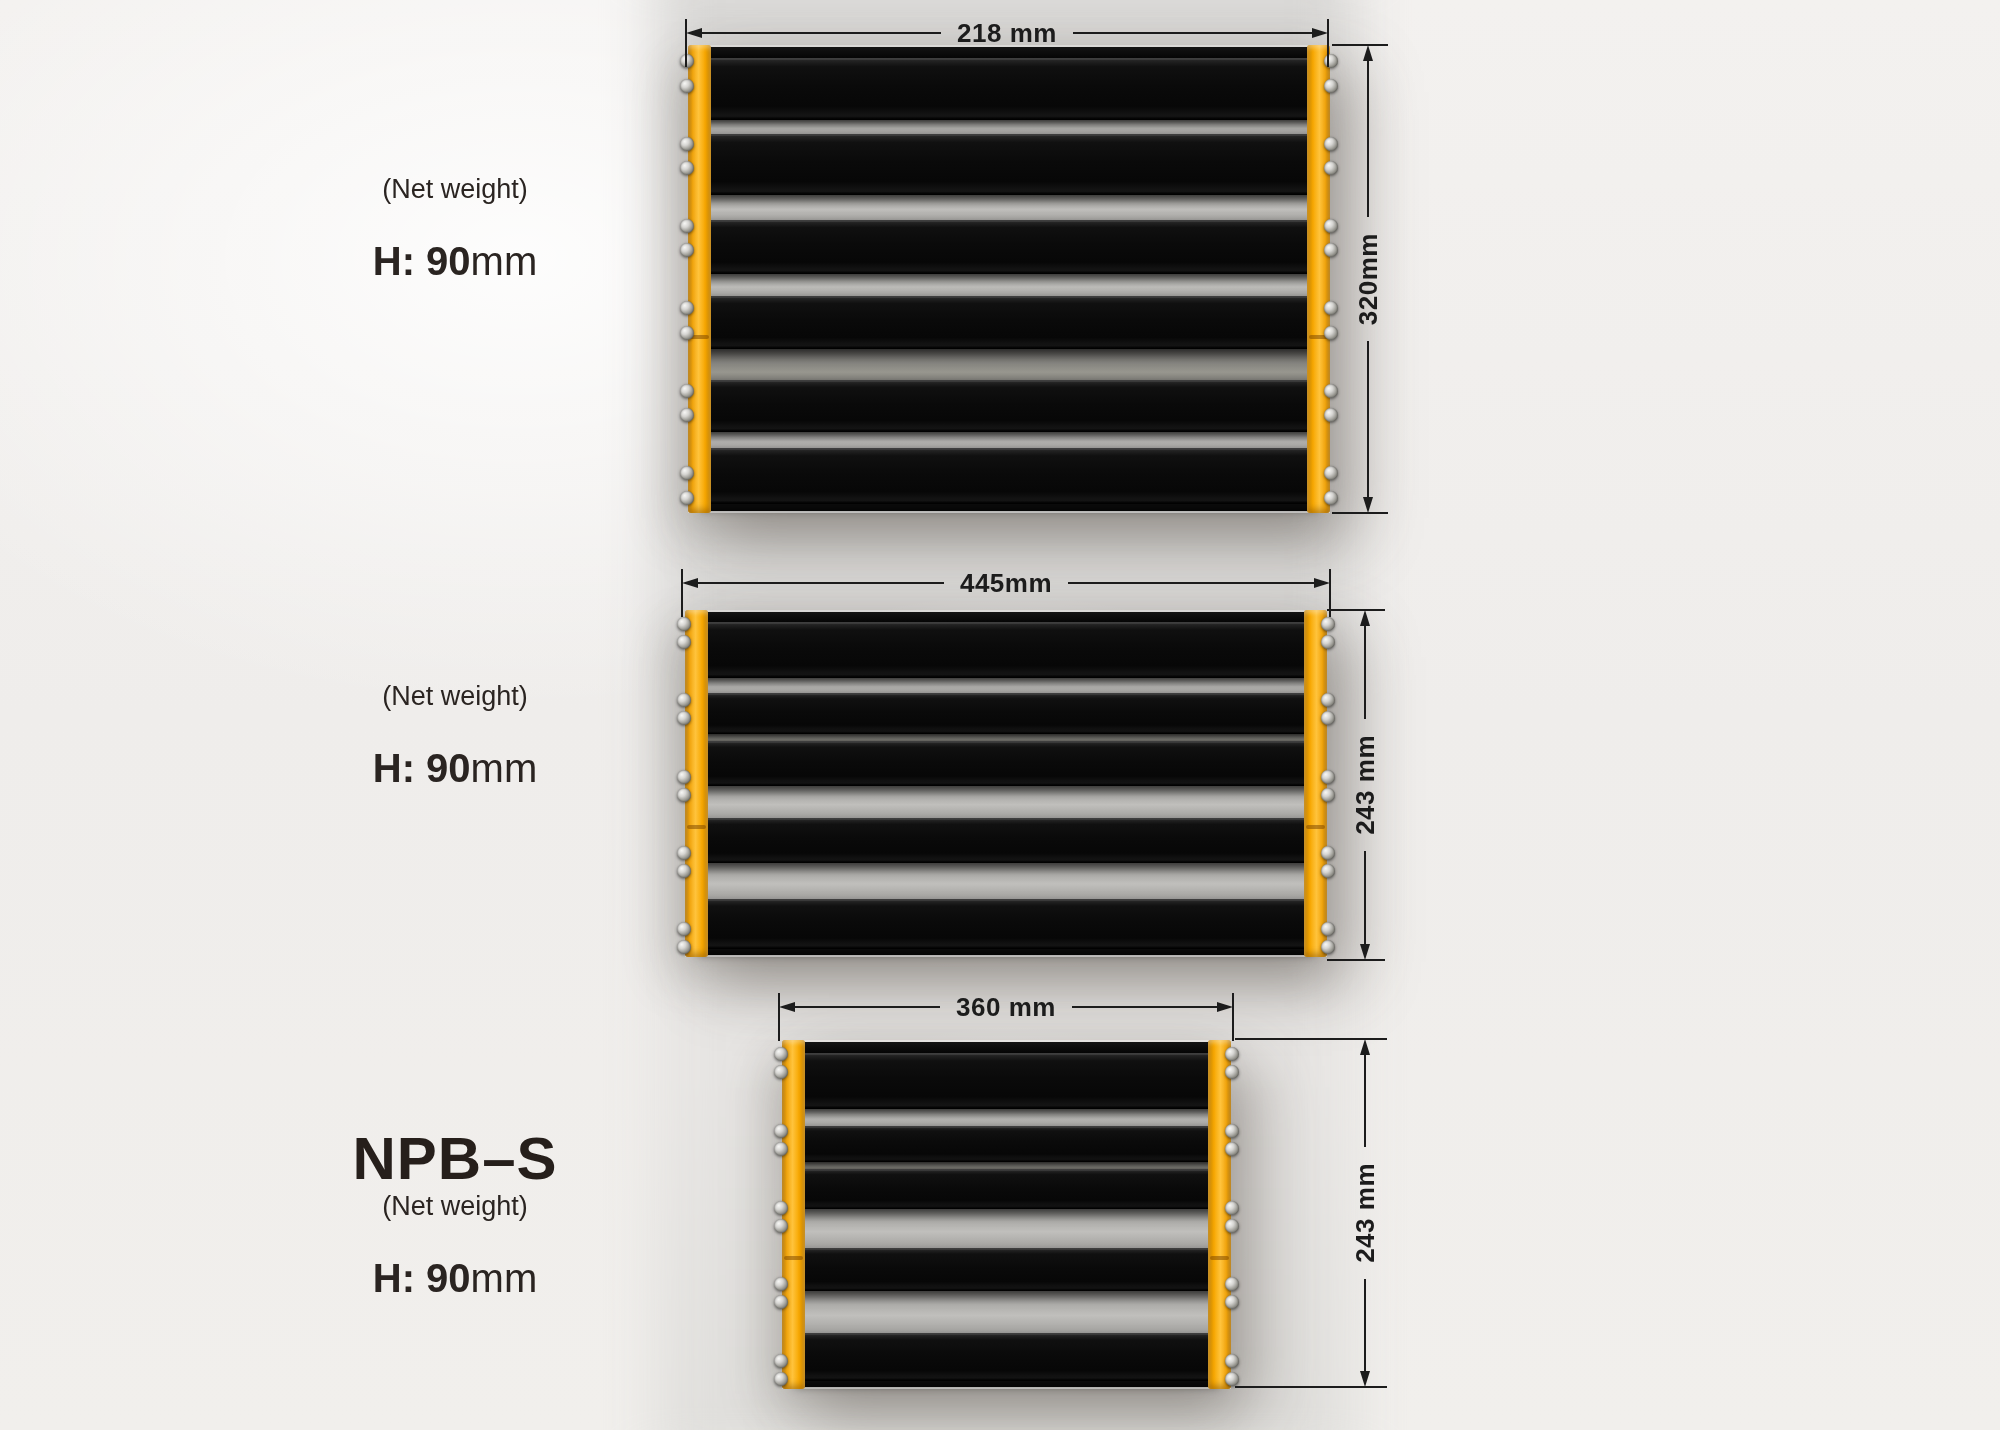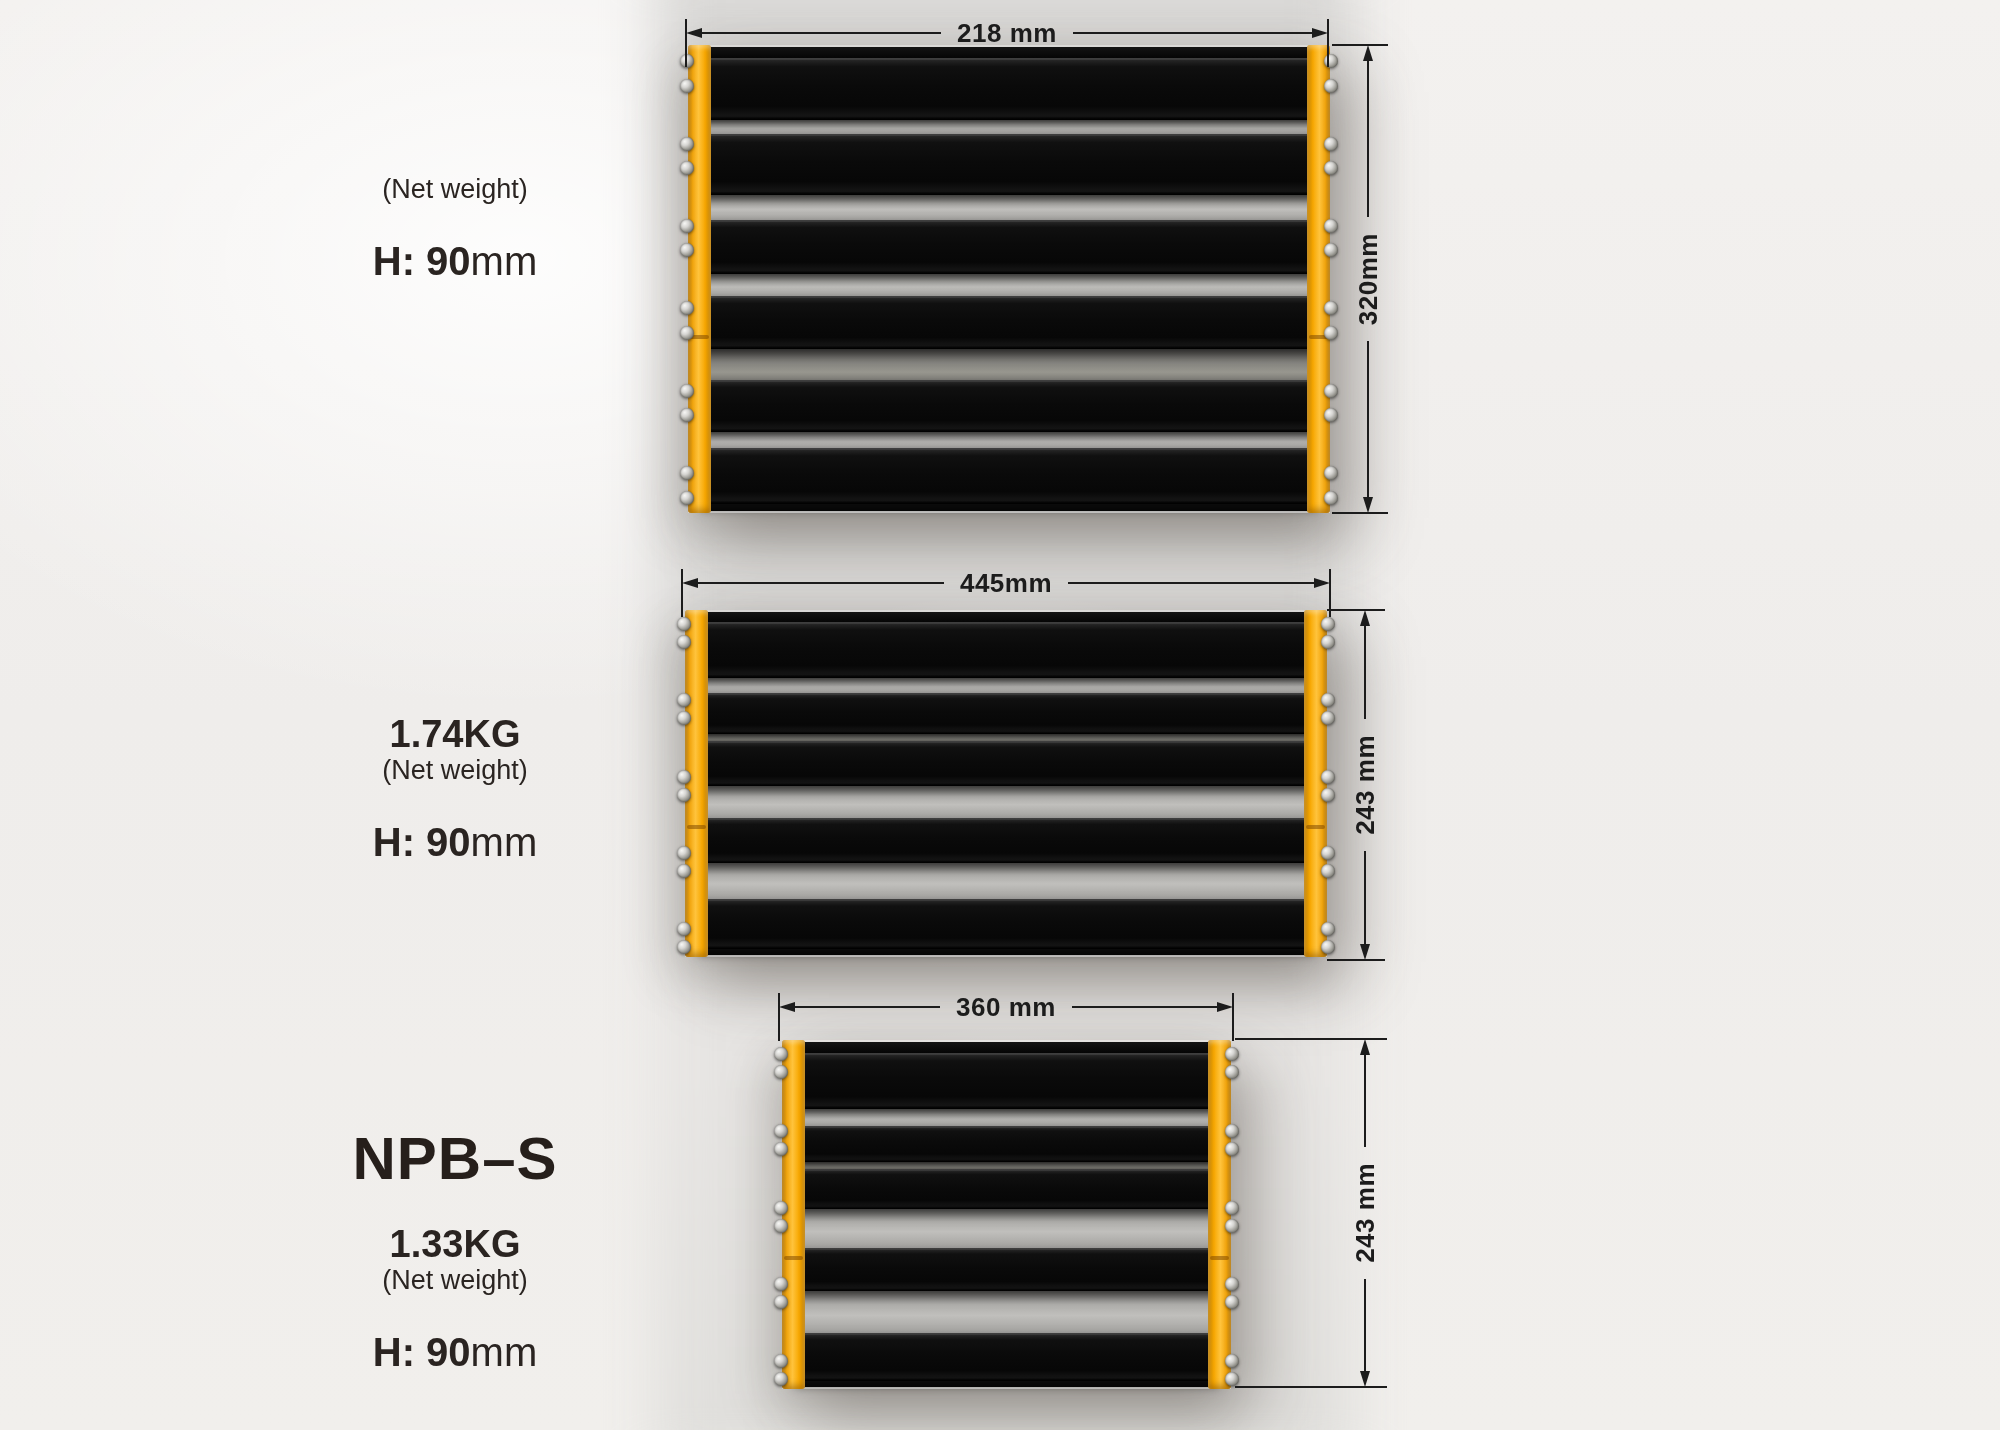--- a/index.html
+++ b/index.html
@@ -166,21 +166,20 @@
     <span class="tick-h t-top" style="left:-36px;width:56px;"></span>
     <span class="tick-h t-bottom" style="left:-36px;width:56px;"></span>
     <span class="arr arr-u"></span>
     <span class="dline-v"></span>
     <span class="dim-text">320mm</span>
     <span class="dline-v"></span>
     <span class="arr arr-d"></span>
   </div>
 
   <div class="plabel" style="top:679px;">
-    <div class="p-weight">1.74KG</div>
     <div class="p-note">(Net weight)</div>
     <div class="p-height"><span class="hb">H: 90</span><span class="hu">mm</span></div>
   </div>
 
   <div class="board" style="left:685px;top:610px;width:642px;height:347px;">
     <div class="board-body">
       <div class="deck">
         <div class="edge" style="flex:2.8"></div>
         <div class="slat" style="flex:15.5"></div>
         <div class="gap" style="flex:4.2"></div>
@@ -237,21 +236,20 @@
     <span class="tick-h t-bottom" style="left:-38px;width:58px;"></span>
     <span class="arr arr-u"></span>
     <span class="dline-v"></span>
     <span class="dim-text">243 mm</span>
     <span class="dline-v"></span>
     <span class="arr arr-d"></span>
   </div>
 
   <div class="plabel" style="top:1129px;">
     <div class="p-name">NPB–S</div>
-    <div class="p-weight">1.33KG</div>
     <div class="p-note">(Net weight)</div>
     <div class="p-height"><span class="hb">H: 90</span><span class="hu">mm</span></div>
   </div>
 
   <div class="board" style="left:782px;top:1040px;width:449px;height:349px;">
     <div class="board-body">
       <div class="deck">
         <div class="edge" style="flex:3"></div>
         <div class="slat" style="flex:14.5"></div>
         <div class="gap" style="flex:4.4"></div>

